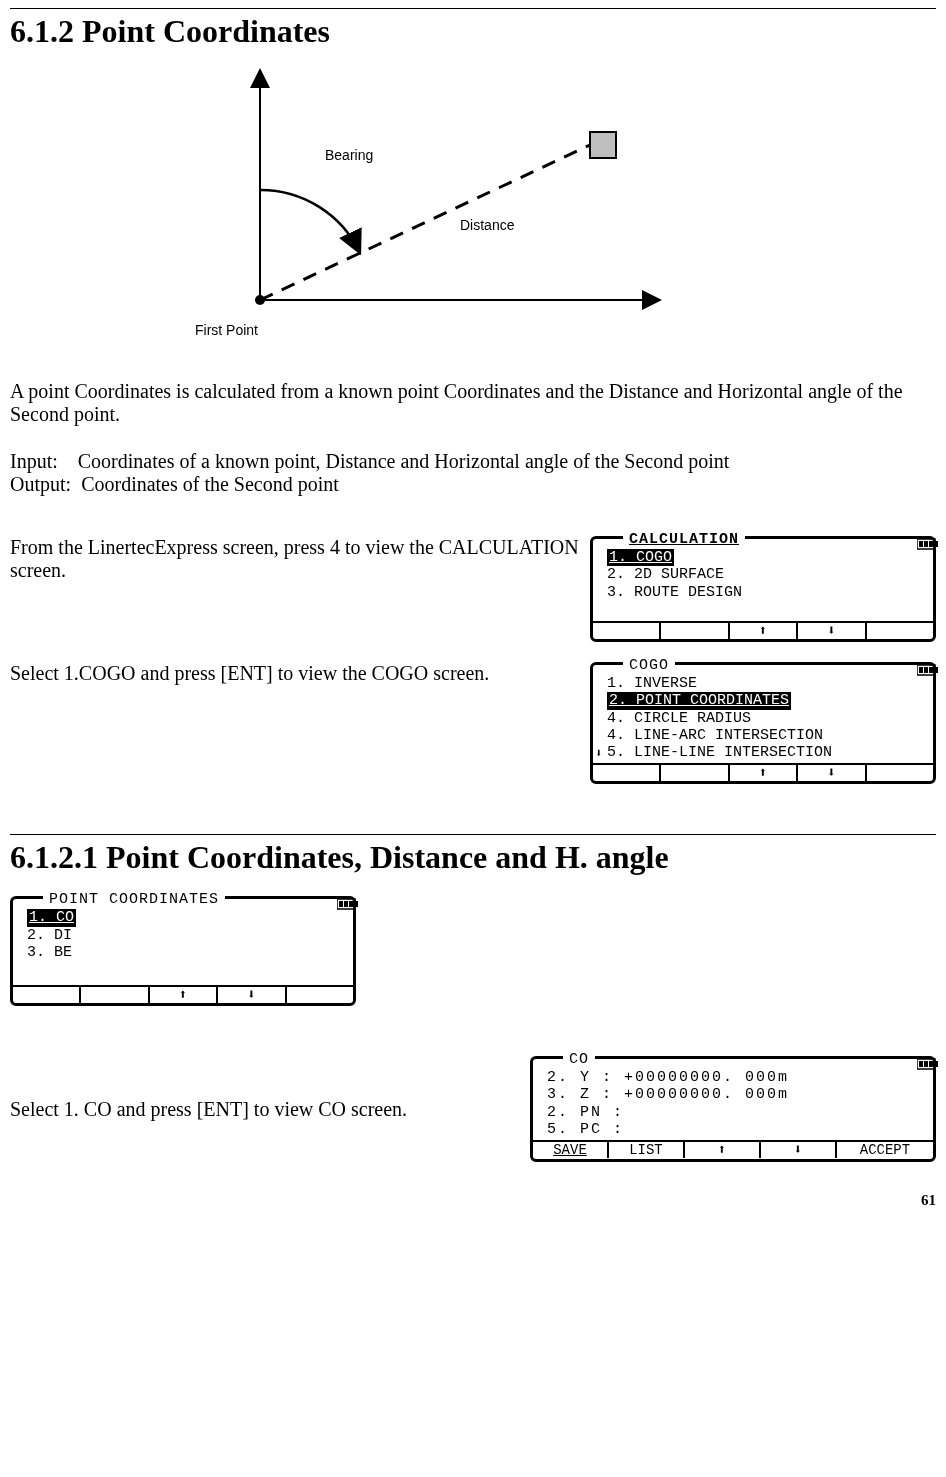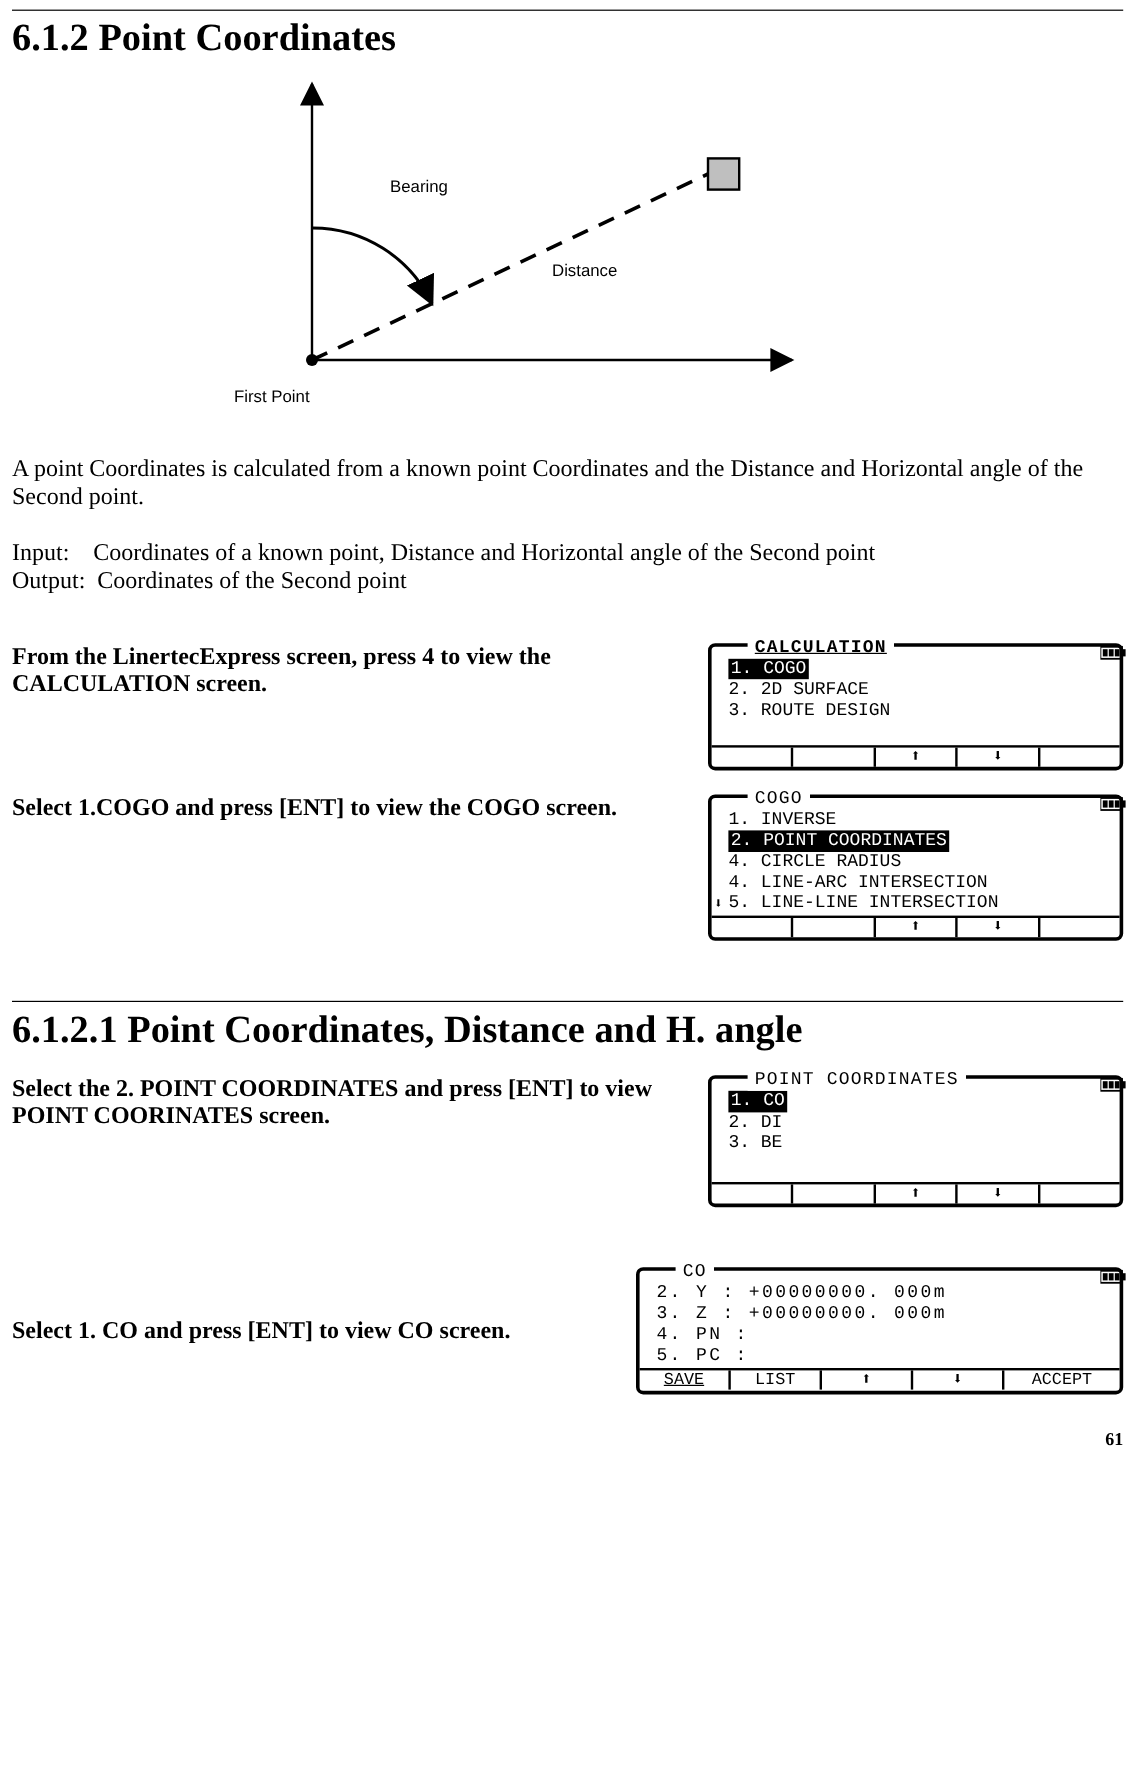--- a/index.html
+++ b/index.html
@@ -28,21 +28,20 @@
   p { margin: 0 0 4px 0; }
   .spacer { height: 20px; }
   .row {
     display: flex;
     align-items: flex-start;
     margin-bottom: 20px;
   }
   .row .text {
     flex: 1;
     padding-right: 10px;
-    font-weight: bold;
   }
   .io { margin-bottom: 0; }
   .screen {
     border: 3px solid #000;
     border-radius: 6px;
     width: 340px;
     min-height: 100px;
     position: relative;
     font-family: "Courier New", monospace;
     font-size: 15px;
@@ -69,20 +68,21 @@
     display: inline-block;
   }
   .screen-body {
     padding: 10px 10px 2px 14px;
   }
   .inv {
     background: #000;
     color: #fff;
     padding: 0 2px;
     display: inline-block;
+    text-decoration: underline;
   }
   .bottom-bar {
     display: flex;
     border-top: 2px solid #000;
   }
   .bottom-bar .seg {
     border-right: 2px solid #000;
     flex: 1;
     height: 16px;
     text-align: center;
@@ -218,21 +218,20 @@
 <div style="height:30px"></div>
 <hr class="rule">
 <h2>
   <span>6.1.2.1</span>
   <span>Point Coordinates, Distance and H. angle</span>
 </h2>
 
 <div style="height:10px"></div>
 
 <div class="row">
-  <div class="text">Select the 2. POINT COORDINATES and press [ENT] to view POINT COORINATES screen.</div>
   <div class="screen">
     <span class="screen-title">POINT COORDINATES</span>
     <span class="batt">
       <svg width="22" height="12">
           <rect x="0" y="1" width="18" height="10" fill="none" stroke="#000" stroke-width="1.5"></rect>
           <rect x="18" y="3" width="3" height="6" fill="#000"></rect>
           <rect x="2" y="3" width="4" height="6" fill="#000"></rect>
           <rect x="7" y="3" width="4" height="6" fill="#000"></rect>
           <rect x="12" y="3" width="4" height="6" fill="#000"></rect>
         </svg>
@@ -264,21 +263,21 @@
           <rect x="0" y="1" width="18" height="10" fill="none" stroke="#000" stroke-width="1.5"></rect>
           <rect x="18" y="3" width="3" height="6" fill="#000"></rect>
           <rect x="2" y="3" width="4" height="6" fill="#000"></rect>
           <rect x="7" y="3" width="4" height="6" fill="#000"></rect>
           <rect x="12" y="3" width="4" height="6" fill="#000"></rect>
         </svg>
     </span>
     <div class="screen-body" style="letter-spacing:2px">
       <div>2. Y : +00000000. 000m</div>
       <div>3. Z : +00000000. 000m</div>
-      <div>4. PN :</div>
+      <div>2. PN :</div>
       <div>5. PC :</div>
     </div>
     <div class="bottom-bar">
       <div class="seg" style="text-decoration:underline">SAVE</div>
       <div class="seg">LIST</div>
       <div class="seg">⬆</div>
       <div class="seg">⬇</div>
       <div class="seg" style="flex:1.3">ACCEPT</div>
     </div>
   </div>

